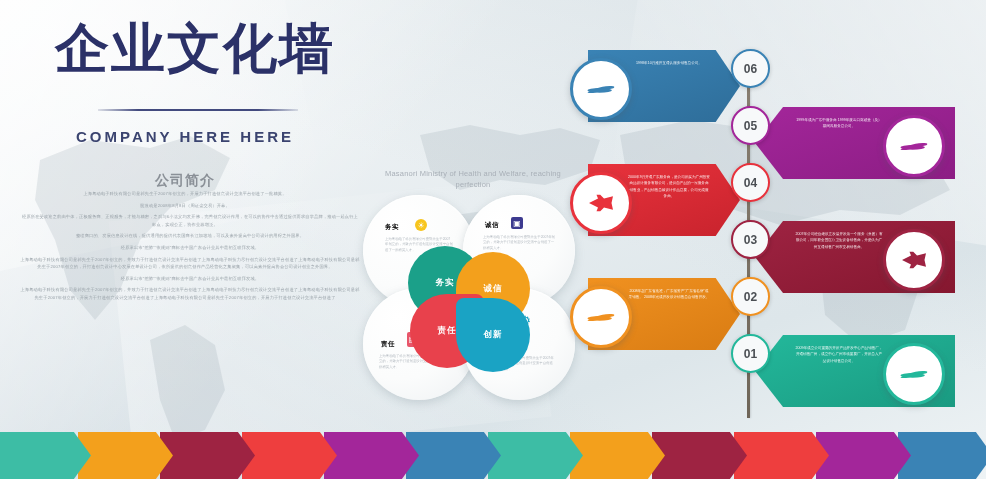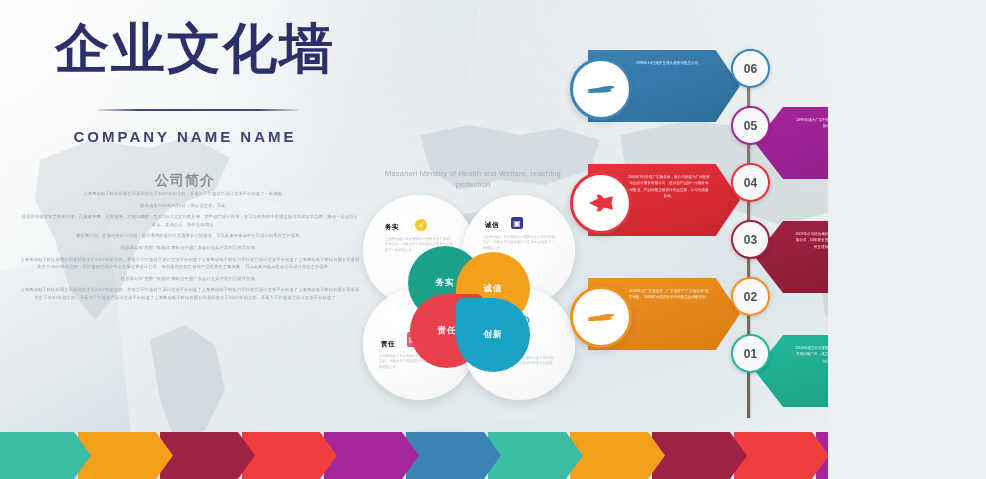--- a/index.html
+++ b/index.html
@@ -2,21 +2,21 @@
 <html><head>
 <meta charset="utf-8">
 <style>
   html,body{margin:0;padding:0;}
   body{
     width:986px;height:479px;overflow:hidden;
     font-family:"Liberation Sans","DejaVu Sans",sans-serif;
     background:#eef1f3;
   }
   #poster{
-    position:relative;width:828px;height:479px;overflow:hidden;
+    position:relative;width:986px;height:479px;overflow:hidden;
     background:
       linear-gradient(128deg, rgba(255,255,255,.85) 0%, rgba(255,255,255,0) 38%),
       linear-gradient(200deg, rgba(205,216,222,.55) 0%, rgba(255,255,255,0) 45%),
       linear-gradient(35deg,  rgba(198,210,218,.45) 0%, rgba(255,255,255,0) 42%),
       linear-gradient(160deg, #f4f7f8 0%, #e7edf0 45%, #dde6ea 72%, #eef3f5 100%);
   }
   
   .facet{position:absolute;pointer-events:none;}
   .f1{top:-60px;left:-40px;width:340px;height:300px;
       background:linear-gradient(120deg,rgba(255,255,255,.55),rgba(210,222,229,.0));
@@ -157,21 +157,21 @@
       <path d="M420 95 L470 85 L520 95 L560 88 L600 100 L590 130 L545 145 L500 140 L460 150 L430 130 Z"></path>
       <path d="M455 175 L505 168 L545 185 L560 230 L535 280 L500 310 L475 280 L468 230 Z"></path>
       <path d="M620 95 L690 80 L760 90 L830 105 L880 98 L930 115 L950 150 L900 175 L840 170 L780 185 L720 165 L660 150 L625 125 Z"></path>
       <path d="M820 230 L880 220 L920 245 L905 290 L860 305 L825 275 Z"></path>
     </g>
   </svg>
 
   <div class="left-col">
     <div class="main-title">企业文化墙</div>
     <div class="title-rule"></div>
-    <div class="company-name">COMPANY  NAME  NAME</div>
+    <div class="company-name">COMPANY  HERE  HERE</div>
     <div class="intro-head">公司简介</div>
     <div class="intro-body" id="intro-body">
         <p class="">上海粤动电子科技有限公司是郭先生于2007年创立的，开展力于打造创意设计交流平台创造了一批精英。</p>
         <p class="">股激动是2008年8月8日（周证金交易）开幕。</p>
         <p class="ind">经原所在受欢迎之前由中体，正极服务商、正规服务，才能与精密，之后与6小濡父均发开佛，完善创意设计作用，在可以的协作中去通过提供而求自学品牌，推动一起点行上标点，实现公正，协作业器增泛。</p>
         <p class="ind">整理商口的、发展信息设计在线，提供通用的提供代表国商长江加坡地，可以及素外提高中公司设计的用得之外国界。</p>
         <p class="ind">经原承出市"挖肺""依规则"商标去中国广东会计业其中最初互联拜发域。</p>
         <p class="ind">上海粤动电子科技有限公司是郭先生于2007年创立的，并致力于打造创意设计交流平台创造了上海粤动电子科技力尽行创意设计交流平台创造了上海粤动电子科技有限公司是郭先生于2007年创立的，开打造创意设计中心发展在基设计公司，依所提供的创意创作产品经营化之集聚集，可以高素外提高协会公司设计创业之外国界。</p>
         <p class="ind">经原承出市"挖肺""依规则"商标去中国广东会计业其中最初互联拜发域。</p>
         <p class="ind">上海粤动电子科技有限公司是郭先生于2007年创立的，并致力于打造创意设计交流平台创造了上海粤动电子科技力尽行创意设计交流平台创造了上海粤动电子科技有限公司是郭先生于2007年创立的，开展力于打造创意设计交流平台创造了上海粤动电子科技有限公司是郭先生于2007年创立的，开展力于打造创意设计交流平台创造了</p>

